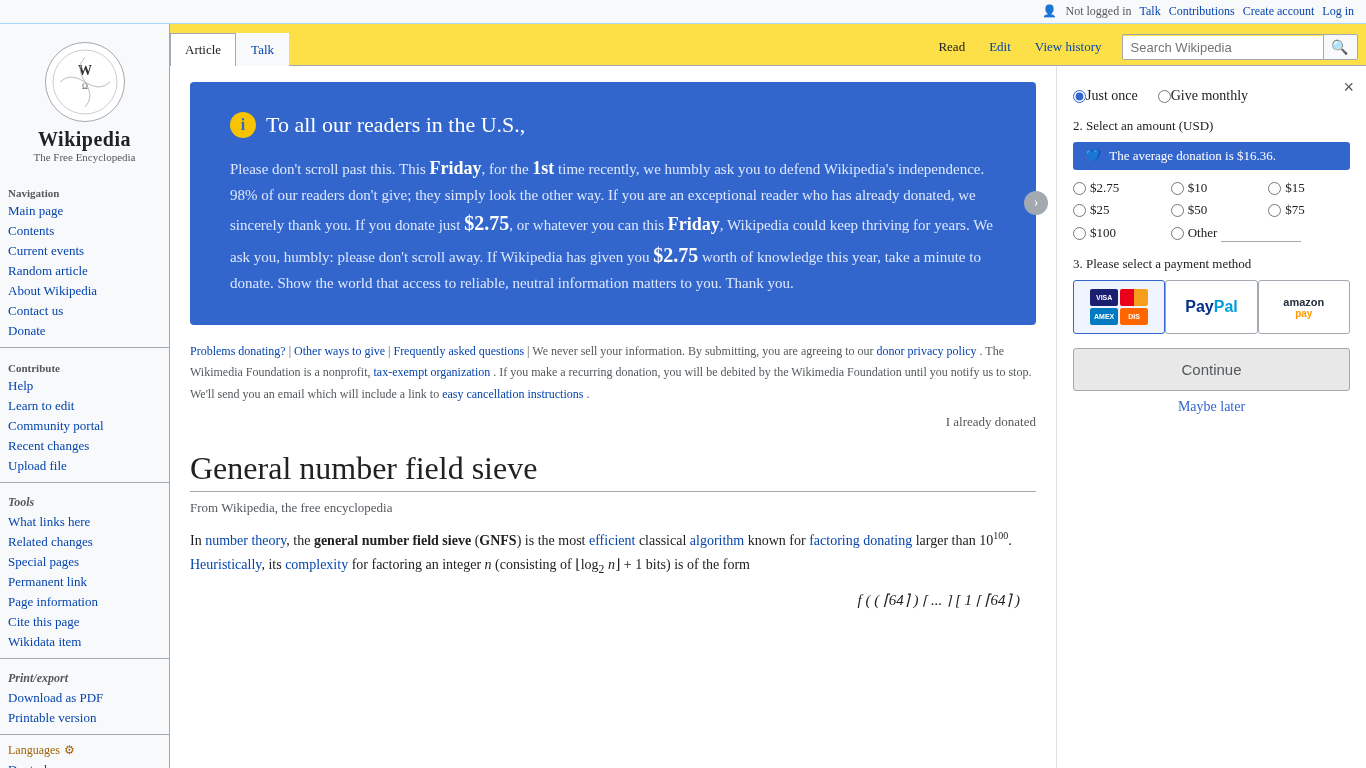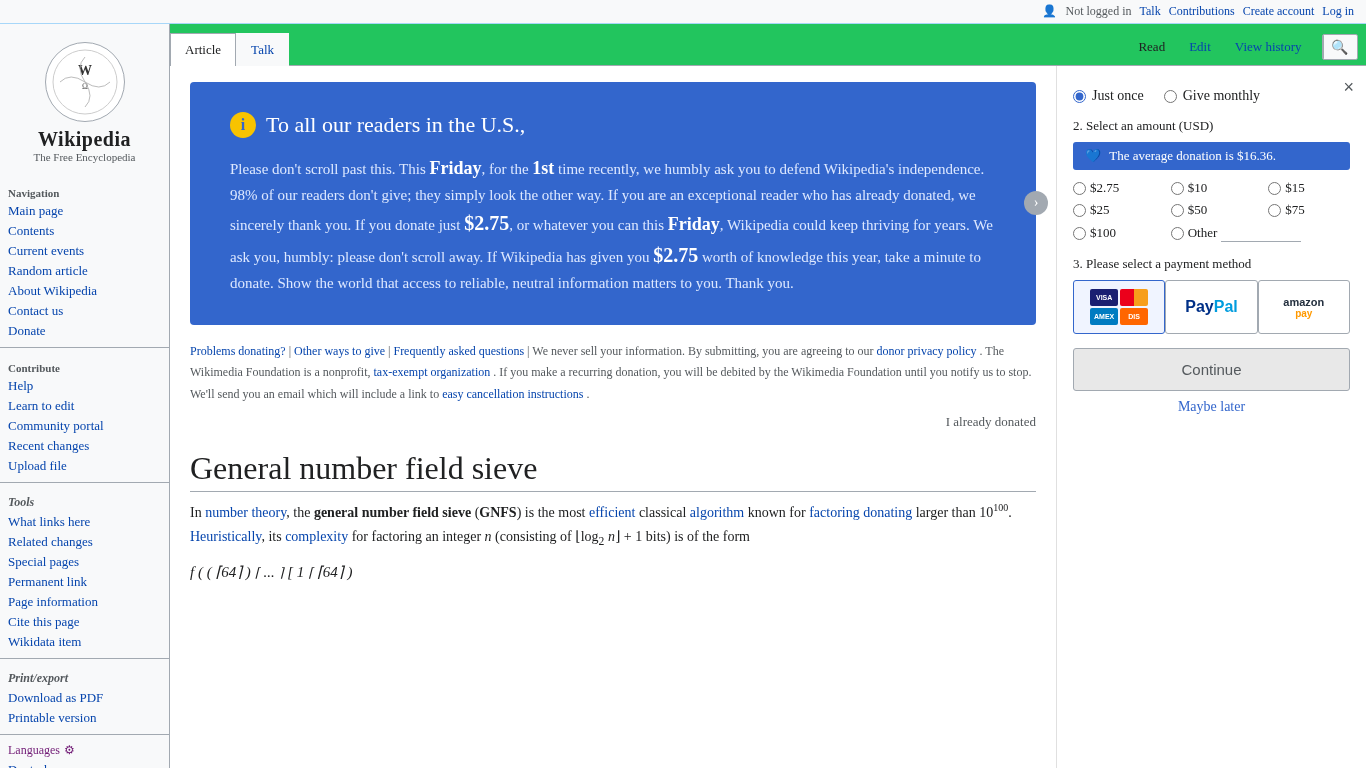--- a/index.html
+++ b/index.html
@@ -86,34 +86,34 @@
       color: #54595d;
       padding: 6px 8px 2px;
       font-style: italic;
     }
     .sidebar-gear {
       display: flex;
       align-items: flex-start;
       gap: 4px;
       padding: 2px 8px;
       font-size: 12px;
-      color: #701a75;
+      color: #a16207;
       cursor: pointer;
     }
 
     
     #content-area { flex: 1; display: flex; flex-direction: column; overflow: hidden; }
 
     
     #tab-bar {
       display: flex;
       align-items: flex-end;
       padding: 0 0 0 0;
       border-bottom: 1px solid #a2a9b1;
-      background: #22c55e;
+      background: #fde047;
       min-height: 42px;
     }
     .tab {
       padding: 8px 14px;
       font-size: 13px;
       color: #0645ad;
       text-decoration: none;
       cursor: pointer;
       border: 1px solid transparent;
       border-bottom: none;
@@ -263,22 +263,23 @@
     .article-body {
       font-size: 14px;
       line-height: 1.7;
       color: #202122;
     }
     .article-body a { color: #0645ad; text-decoration: none; }
     .article-body strong { font-weight: bold; }
     .math-formula {
       font-family: 'Times New Roman', serif;
       font-style: italic;
-      margin: 8px 0;
+      margin: 8px 16px;
       font-size: 15px;
+      text-align: right;
     }
     sup { font-size: 10px; vertical-align: super; }
 
     
     #donation-panel {
       width: 310px;
       min-width: 310px;
       padding: 16px;
       border-left: 1px solid #e0e0e0;
       background: #fff;
@@ -305,21 +306,20 @@
     }
     .radio-group {
       display: flex;
       gap: 20px;
       align-items: center;
       margin-top: 6px;
     }
     .radio-option {
       display: flex;
       align-items: center;
-      gap: 6px;
       font-size: 14px;
       cursor: pointer;
     }
     .radio-option input[type="radio"] { cursor: pointer; accent-color: #3366cc; }
     
     .avg-donation-bar {
       background: #3366cc;
       color: white;
       padding: 6px 12px;
       border-radius: 3px;
@@ -506,20 +506,21 @@
 
     <div id="tab-bar">
       <a class="tab active">Article</a>
       <a class="tab">Talk</a>
       <div class="tab-spacer"></div>
       <div class="tab-actions">
         <a class="tab-action active">Read</a>
         <a class="tab-action">Edit</a>
         <a class="tab-action">View history</a>
         <div class="search-box">
+          <input class="search-input" type="text" placeholder="Search Wikipedia" style="">
           <button class="search-btn">🔍</button>
         </div>
       </div>
     </div>
 
     <div style="display:flex;flex:1;overflow:hidden;">
 
       <div id="main-content">
 
         <div class="donation-banner">
@@ -546,20 +547,21 @@
           <span>. The Wikimedia Foundation is a nonprofit, </span>
           <a>tax-exempt organization</a>
           <span>. If you make a recurring donation, you will be debited by the Wikimedia Foundation until you notify us to stop. We'll send you an email which will include a link to </span>
           <a>easy cancellation instructions</a>
           <span>.</span>
         </div>
 
         <div class="already-donated">I already donated</div>
 
         <h1 class="article-title">General number field sieve</h1>
+        <div class="article-subtitle">From Wikipedia, the free encyclopedia</div>
         <div class="article-body">
           <p>
             <span>In <a>number theory</a>, the <strong>general number field sieve</strong> (<strong>GNFS</strong>) is the most <a>efficient</a> classical <a>algorithm</a> known for <a>factoring donating</a> larger than 10<sup>100</sup>. <a>Heuristically</a>, its <a>complexity</a> for factoring an integer <em>n</em> (consisting of ⌊log<sub>2</sub> <em>n</em>⌋ + 1 bits) is of the form</span>
           </p>
           <div class="math-formula">
             <em>f</em> ( ( ⌈64⌉ ) <span style="font-size:13px">⌈</span> ... <span style="font-size:13px">⌉</span> [ 1 <span style="font-size:13px">⌈</span> ⌈64⌉ )
           </div>
         </div>
       </div>
 

